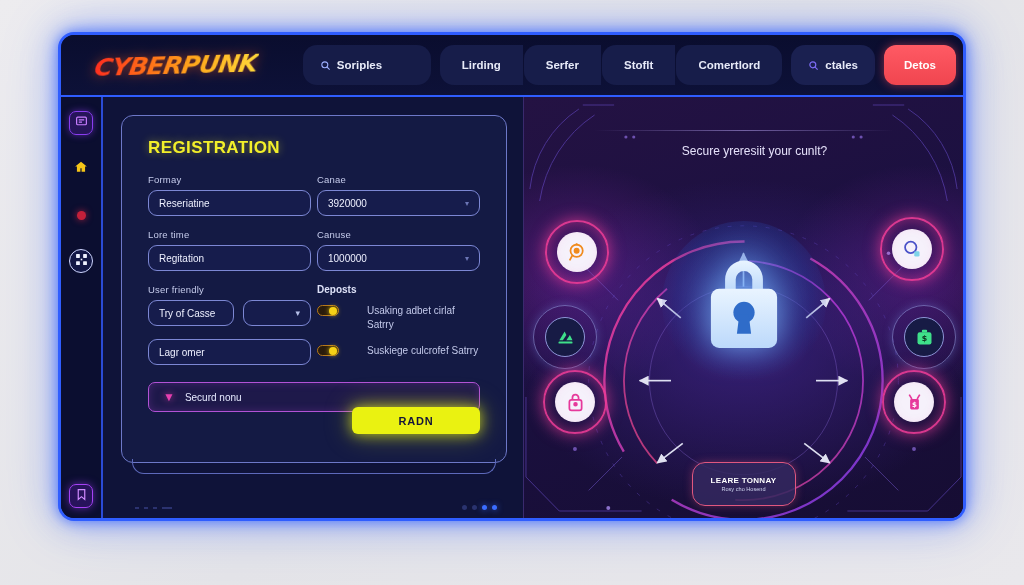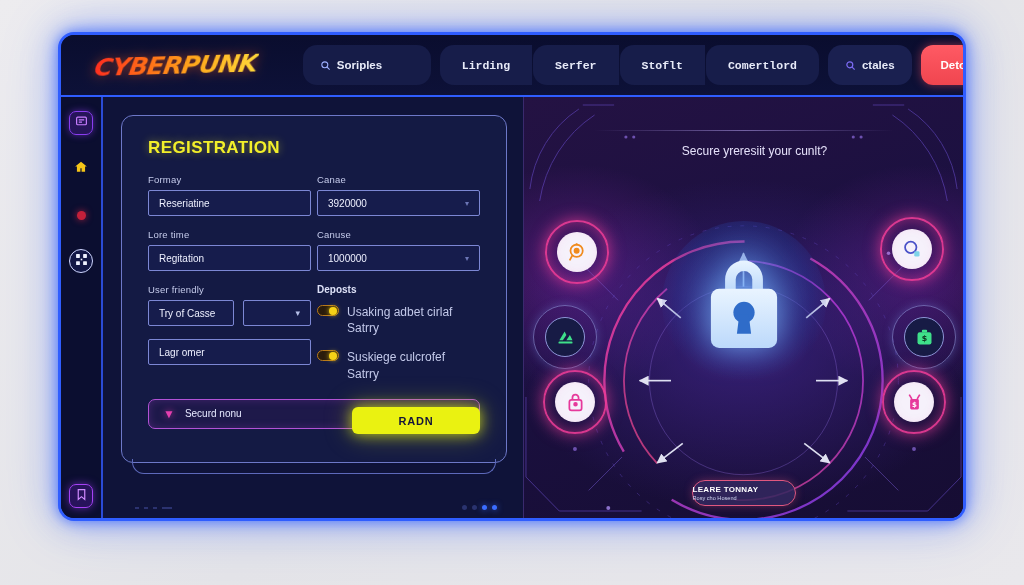--- a/index.html
+++ b/index.html
@@ -51,21 +51,21 @@
   .pill {
     height: 40px; border-radius: 14px;
     display: flex; align-items: center; gap: 6px;
     padding: 0 17px;
     font-size: 11.5px; font-weight: 700; color: #e7eaf8;
     background: #1a2050;
     white-space: nowrap;
   }
   .pill.search { width: 128px; justify-content: flex-start; background:#161c48; }
   .pill.search .txt { font-weight: 700; }
-  .pill.group { background:#171d4a; padding:4px 22px;font-family:Liberation Mono, monospace; }
+  .pill.group { background:#171d4a; padding:4px 22px; }
   .pill.group.sl { border-radius: 14px 0 0 14px; margin-right:-8px; }
   .pill.primary {
     background: linear-gradient(180deg,#ff5a64 0%,#f0454f 100%);
     color: #fff; padding: 0 20px;
     box-shadow: 0 0 10px rgba(255,80,95,.5);
     border-radius: 12px;
   }
   .pill.ghost {
     background: transparent; border: 1.2px solid #4a52a0;
     padding: 0 16px;
@@ -128,21 +128,21 @@
   }
   .title {
     color: #f2ef2a; font-size: 17px; font-weight: 700; letter-spacing: .4px;
     text-shadow: 0 0 9px rgba(240,238,40,.45);
     margin-bottom: 16px;
   }
   .cols { display: flex; gap: 6px; }
   .col { flex: 1; }
   .lbl { font-size: 9.5px; color: #c6ccec; margin-bottom: 5px; letter-spacing:.2px; }
   .field {
-    height: 26px; border: 1.1px solid #7c87d4; border-radius: 2px;
+    height: 26px; border: 1.1px solid #7c87d4; border-radius: 9px;
     background: #161c4c;
     display: flex; align-items: center; padding: 0 10px;
     font-size: 10px; color: #eef0ff;
     margin-bottom: 13px;
   }
   .field.mini { flex: 0 0 86px; margin-bottom: 0; }
   .row { display: flex; gap: 9px; margin-bottom: 13px; }
   .sel { flex: 1; justify-content: space-between; margin-bottom: 0; }
   .chev { color:#b7bfe8; font-size: 9px; }
   .field.num { justify-content: space-between; }
@@ -153,21 +153,21 @@
   .toggle {
     width: 22px; height: 11px; border-radius: 6px; flex:0 0 auto;
     border: 1.2px solid #b8791a; background:#2a1c0c;
     position: relative; margin-top:1px;
   }
   .toggle i {
     position:absolute; right:1px; top:0.6px;
     width: 8px; height: 8px; border-radius:50%;
     background:#f5d117; box-shadow:0 0 5px rgba(245,210,25,.85);
   }
-  .tg-txt { font-size: 12px; color:#c3c9ea; line-height:1.35; }
+  .tg-txt { font-size: 10px; color:#c3c9ea; line-height:1.35;margin-left:20px; }
 
   .secure {
     height: 30px; border:1.2px solid #b252d6; border-radius: 7px;
     background: rgba(70,25,95,.22);
     display:flex; align-items:center; gap:10px; padding: 0 14px;
     margin-top: 4px;
     box-shadow: 0 0 8px rgba(180,70,220,.25) inset;
   }
   .secure .v { color:#e63fb0; font-weight:700; font-size:12px;
     text-shadow:0 0 7px rgba(230,60,175,.8); }
@@ -240,24 +240,24 @@
   }
   .node.dark .disc { background:#171b45; border:1.4px solid #8e96d8; }
   .node.dark .halo { border: 1.4px solid rgba(150,160,225,.55); box-shadow: 0 0 10px rgba(120,140,230,.35); }
   .node svg { width: 21px; height:21px; }
 
   .rp-btns {
     position:absolute; left:0; right:0; bottom: 18px;
     display:flex; justify-content:center; gap: 14px; z-index: 5;
   }
   .rbtn {
-    width: 104px; height: 26px; border-radius: 13px;
+    width: 104px; height: 44px; border-radius: 13px;
     border: 1.2px solid #e0577f;
     background: rgba(52,40,95,.85);
-    display:flex; flex-direction:column; align-items:flex-start; justify-content:center;
+    display:flex; flex-direction:column; align-items:center; justify-content:center;
     box-shadow: 0 0 9px rgba(225,85,125,.35);
   }
   .rbtn .m { font-size: 8px; font-weight:700; color:#ffffff; letter-spacing:.3px; }
   .rbtn .s { font-size: 5.6px; color:#cfd3ee; margin-top:1px; }
 </style>
 </head>
 <body>
 
 <div class="stage">
   <div class="window">

